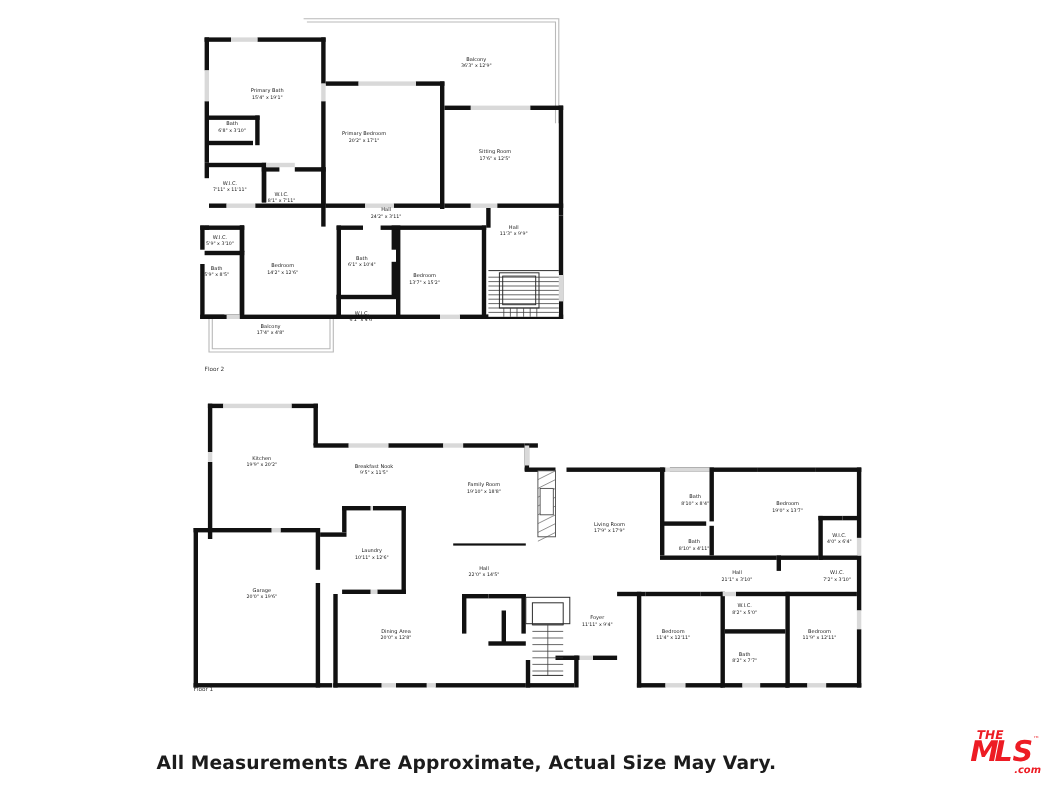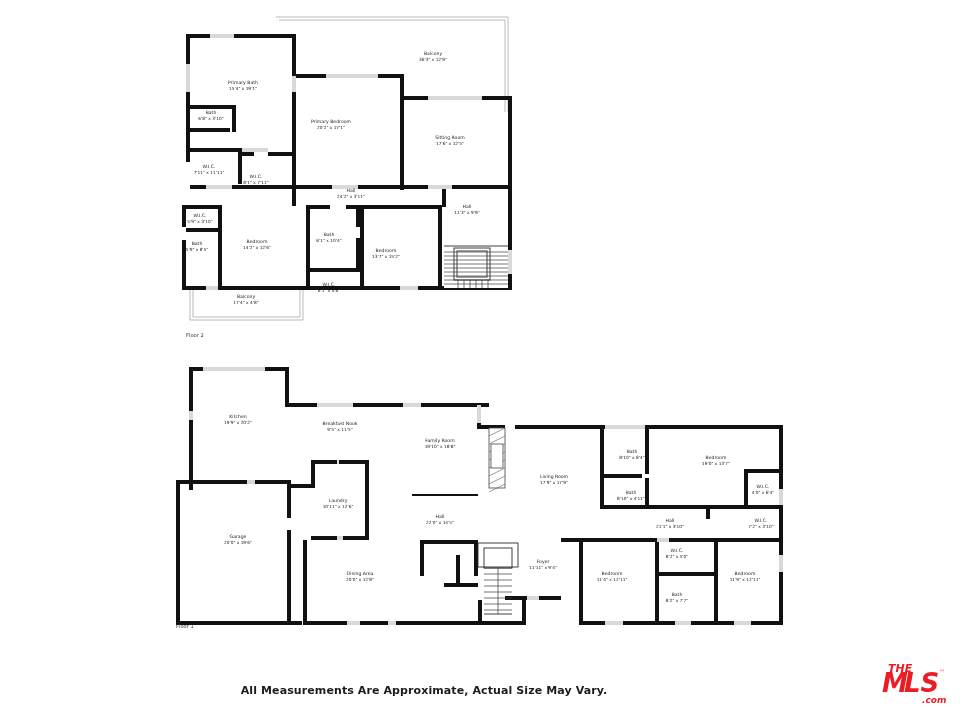--- a/index.html
+++ b/index.html
@@ -12,21 +12,21 @@
   .opening{fill:#d9d9d9;}
   .stairline{fill:none;stroke:#3a3a3a;stroke-width:0.7;}
   .stairbox{fill:none;stroke:#2b2b2b;stroke-width:0.9;}
   .hatch{fill:none;stroke:#555;stroke-width:0.6;}
   .lbl{font-size:4.6px;fill:#1b1b1b;text-anchor:middle;
        font-family:"DejaVu Sans","Liberation Sans",sans-serif;}
   .lbl .dim{font-size:4.3px;}
   .floorlbl{font-size:5.2px;fill:#333;
        font-family:"DejaVu Sans","Liberation Sans",sans-serif;}
   .footer{position:absolute;left:0;top:684px;width:848px;text-align:center;
-          font-size:11px;font-weight:bold;color:#1c1c1c;letter-spacing:.1px;}
+          font-size:17px;font-weight:bold;color:#1c1c1c;letter-spacing:.1px;}
   .logo{position:absolute;left:876px;top:658px;width:72px;height:48px;}
 </style>
 </head>
 <body>
 
 <div id="stage">
 
   <svg width="960" height="720" viewBox="0 0 960 720">
 
     <g>

